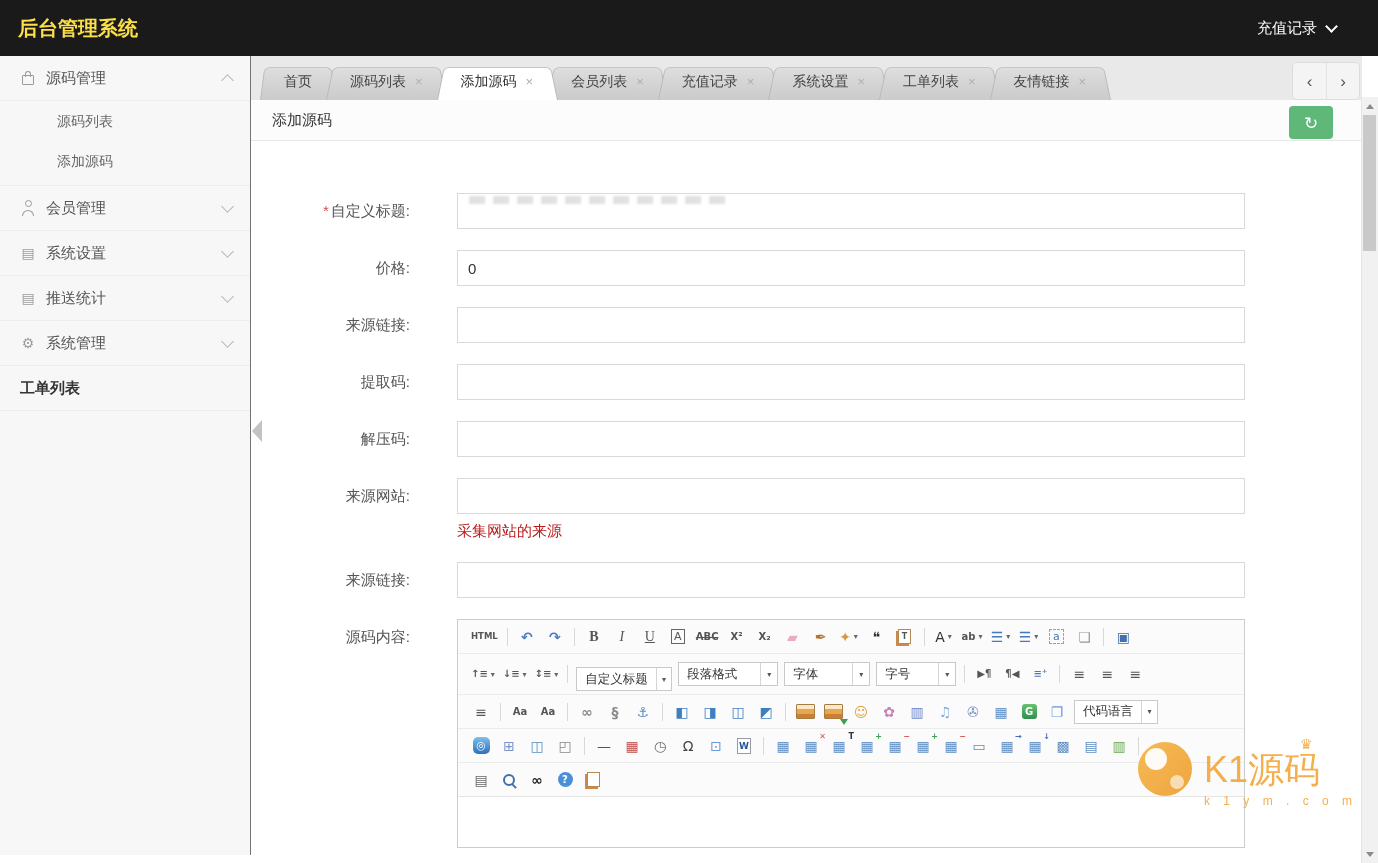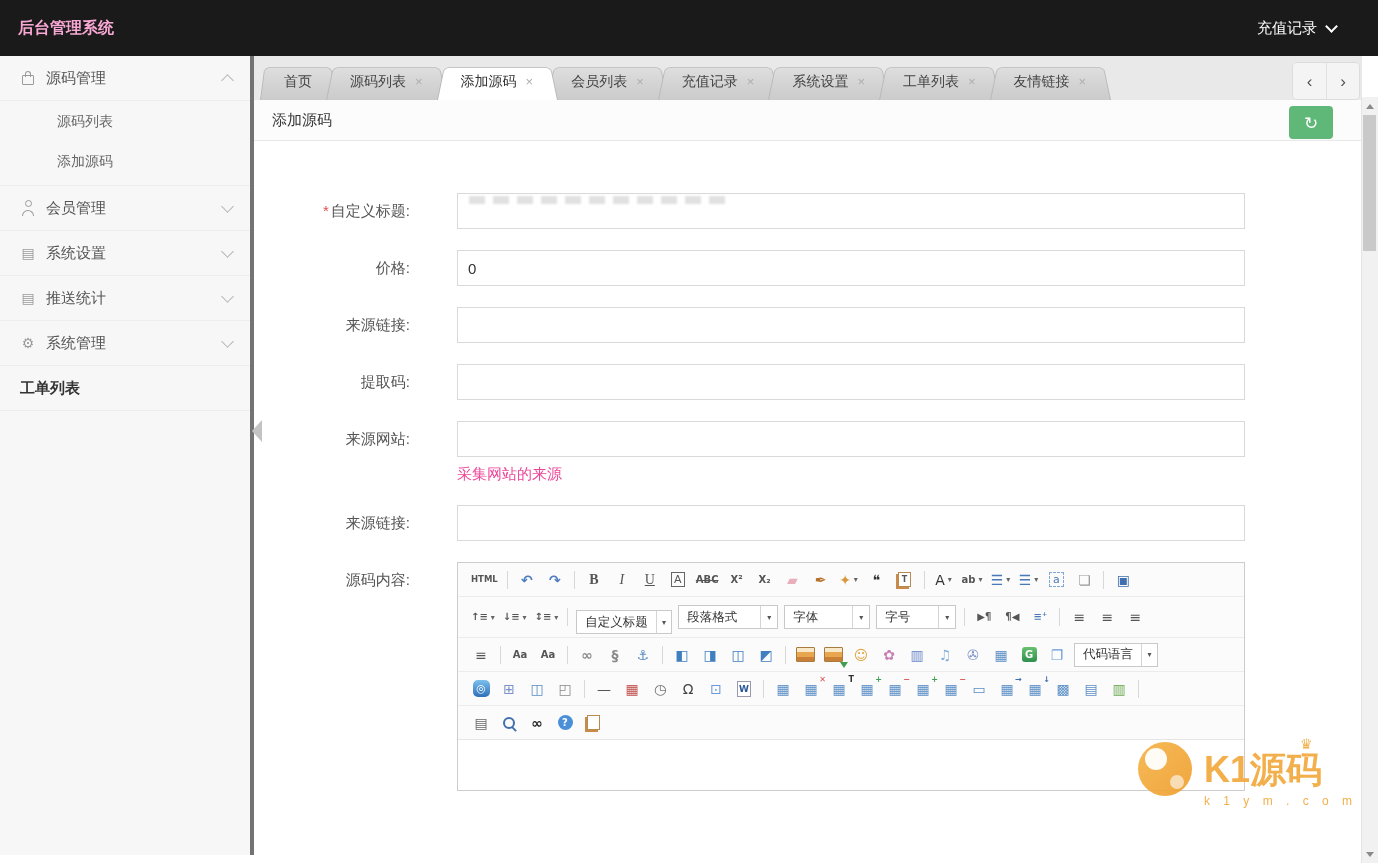--- a/index.html
+++ b/index.html
@@ -4,31 +4,31 @@
 <style>
   html,body{margin:0;padding:0;}
   body{
     width:1378px;height:863px;overflow:hidden;position:relative;
     font-family:"Liberation Sans","DejaVu Sans",sans-serif;
     background:#fff;color:#333;
   }
   
   .topbar{position:absolute;left:0;top:0;width:1378px;height:56px;background:#1a1a1a;
     display:flex;align-items:center;justify-content:space-between;z-index:20;}
-  .app-title{color:#f9a8d4;font-size:16px;font-weight:bold;padding-left:18px;}
+  .app-title{color:#fde047;font-size:20px;font-weight:bold;padding-left:18px;}
   .user-menu{display:flex;align-items:center;gap:10px;color:#fff;font-size:15px;
     padding-right:42px;cursor:pointer;}
   .chev{width:8px;height:8px;border-right:1.5px solid #b5b5b5;border-bottom:1.5px solid #b5b5b5;
     display:inline-block;flex:none;}
   .chev.down{transform:rotate(45deg);margin-top:-4px;}
   .chev.up{transform:rotate(-135deg);margin-top:4px;}
   .chev.white{border-color:#fff;width:7px;height:7px;border-width:2px;}
   
   .sidebar{position:absolute;left:0;top:56px;width:250px;bottom:8px;background:#f7f7f7;
-    border-right:4px solid #737373;z-index:10;}
+    border-right:1px solid #737373;z-index:10;}
   .s-item{display:flex;align-items:center;height:44px;padding:0 18px 0 20px;
     font-size:15px;color:#555;border-bottom:1px solid #ededed;cursor:pointer;}
   .s-item .s-label{flex:1;}
   .s-item.bold{font-weight:bold;color:#333;font-size:15px;}
   .s-sub{border-bottom:1px solid #ededed;padding:0 0 4px;}
   .s-subitem{height:40px;line-height:40px;padding-left:57px;font-size:14px;color:#666;cursor:pointer;}
   .micon{width:16px;height:16px;display:inline-flex;align-items:center;justify-content:center;
     margin-right:10px;color:#9a9a9a;font-size:14px;flex:none;position:relative;
     font-family:"DejaVu Sans",sans-serif;}
   .bag-icon::before{content:"";position:absolute;left:2px;top:5px;width:10px;height:8px;
@@ -147,21 +147,21 @@
     z-index:50;pointer-events:none;opacity:.92;}
   .wm-logo{width:54px;height:54px;border-radius:50%;position:relative;flex:none;
     background:linear-gradient(135deg,#f6b449,#ef9f2e);}
   .wm-logo::before{content:"";position:absolute;left:7px;top:6px;width:22px;height:22px;
     border-radius:50%;background:#fff;opacity:.95;}
   .wm-logo::after{content:"";position:absolute;right:8px;bottom:7px;width:14px;height:14px;
     border-radius:50%;background:#fff;opacity:.6;}
   .wm-text{position:relative;padding-top:8px;}
   .wm-crown{position:absolute;top:-6px;left:96px;font-size:14px;color:#f2a93c;
     font-family:"DejaVu Sans",sans-serif;}
-  .wm-title{font-size:36px;font-weight:bold;color:#f2a93c;line-height:1.1;}
+  .wm-title{font-size:36px;font-weight:normal;color:#f2a93c;line-height:1.1;}
   .wm-url{font-size:12px;letter-spacing:5px;color:#f2a93c;margin-top:4px;}
 </style>
 </head>
 <body>
 
 <div class="topbar">
   <div class="app-title">后台管理系统</div>
   <div class="user-menu">
     <span>充值记录</span>
     <span class="chev down white"></span>
@@ -272,24 +272,30 @@
         <div class="input-wrap"><input class="f-input" type="text" style=""></div>
       </div>
     </div>
     <div class="f-row">
       <div class="f-label"><span>提取码:</span></div>
       <div class="f-ctrl">
         <div class="input-wrap"><input class="f-input" type="text" style=""></div>
       </div>
     </div>
     <div class="f-row">
+      <div class="f-label"><span>解压码:</span></div>
+      <div class="f-ctrl">
+        <div class="input-wrap"><input class="f-input" type="text" style=""></div>
+      </div>
+    </div>
+    <div class="f-row">
       <div class="f-label"><span>来源网站:</span></div>
       <div class="f-ctrl">
         <div class="input-wrap"><input class="f-input" type="text" style=""></div>
-        <div class="f-hint" style="color: #ec4899;">采集网站的来源</div>
+        <div class="f-hint" style="color: #b91c1c;">采集网站的来源</div>
       </div>
     </div>
     <div class="f-row">
       <div class="f-label"><span>来源链接:</span></div>
       <div class="f-ctrl">
         <div class="input-wrap"><input class="f-input" type="text" style=""></div>
       </div>
     </div>
     <div class="f-row">
       <div class="f-label"><span>源码内容:</span></div>

